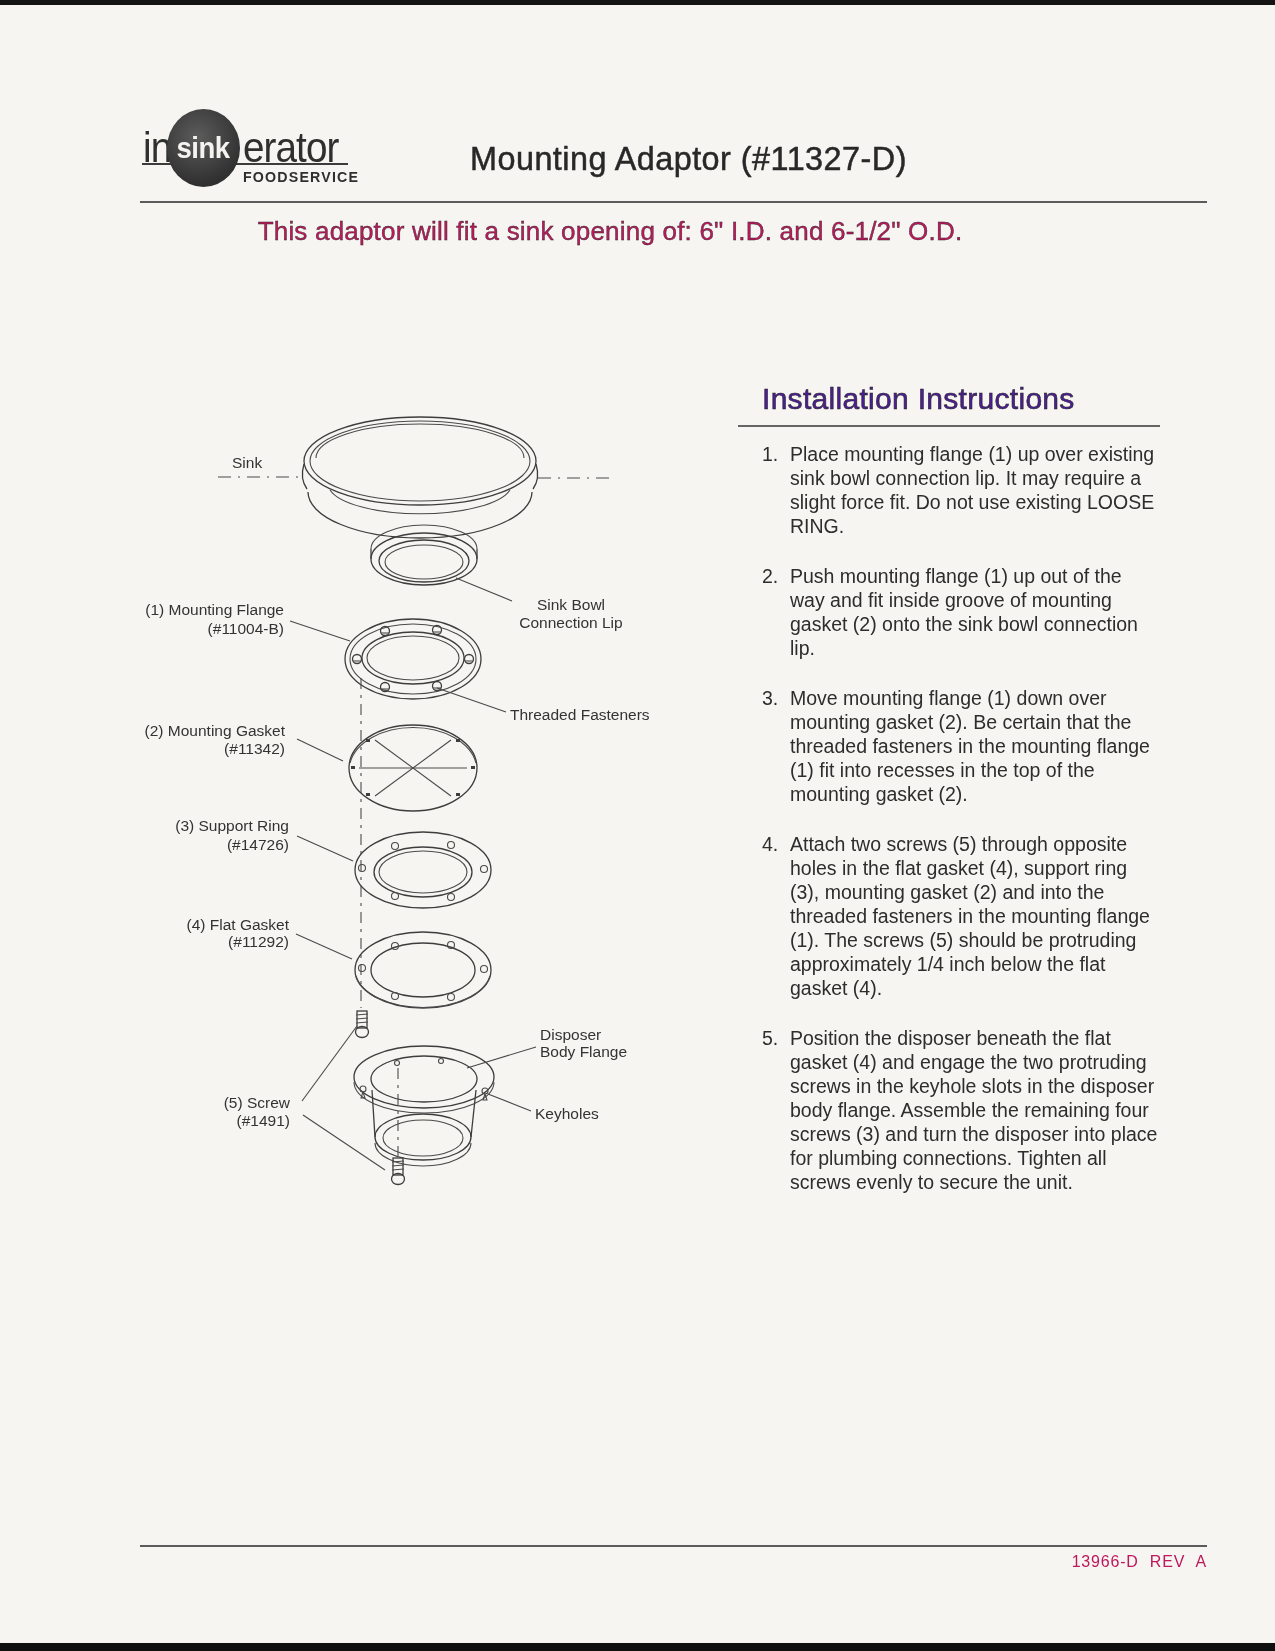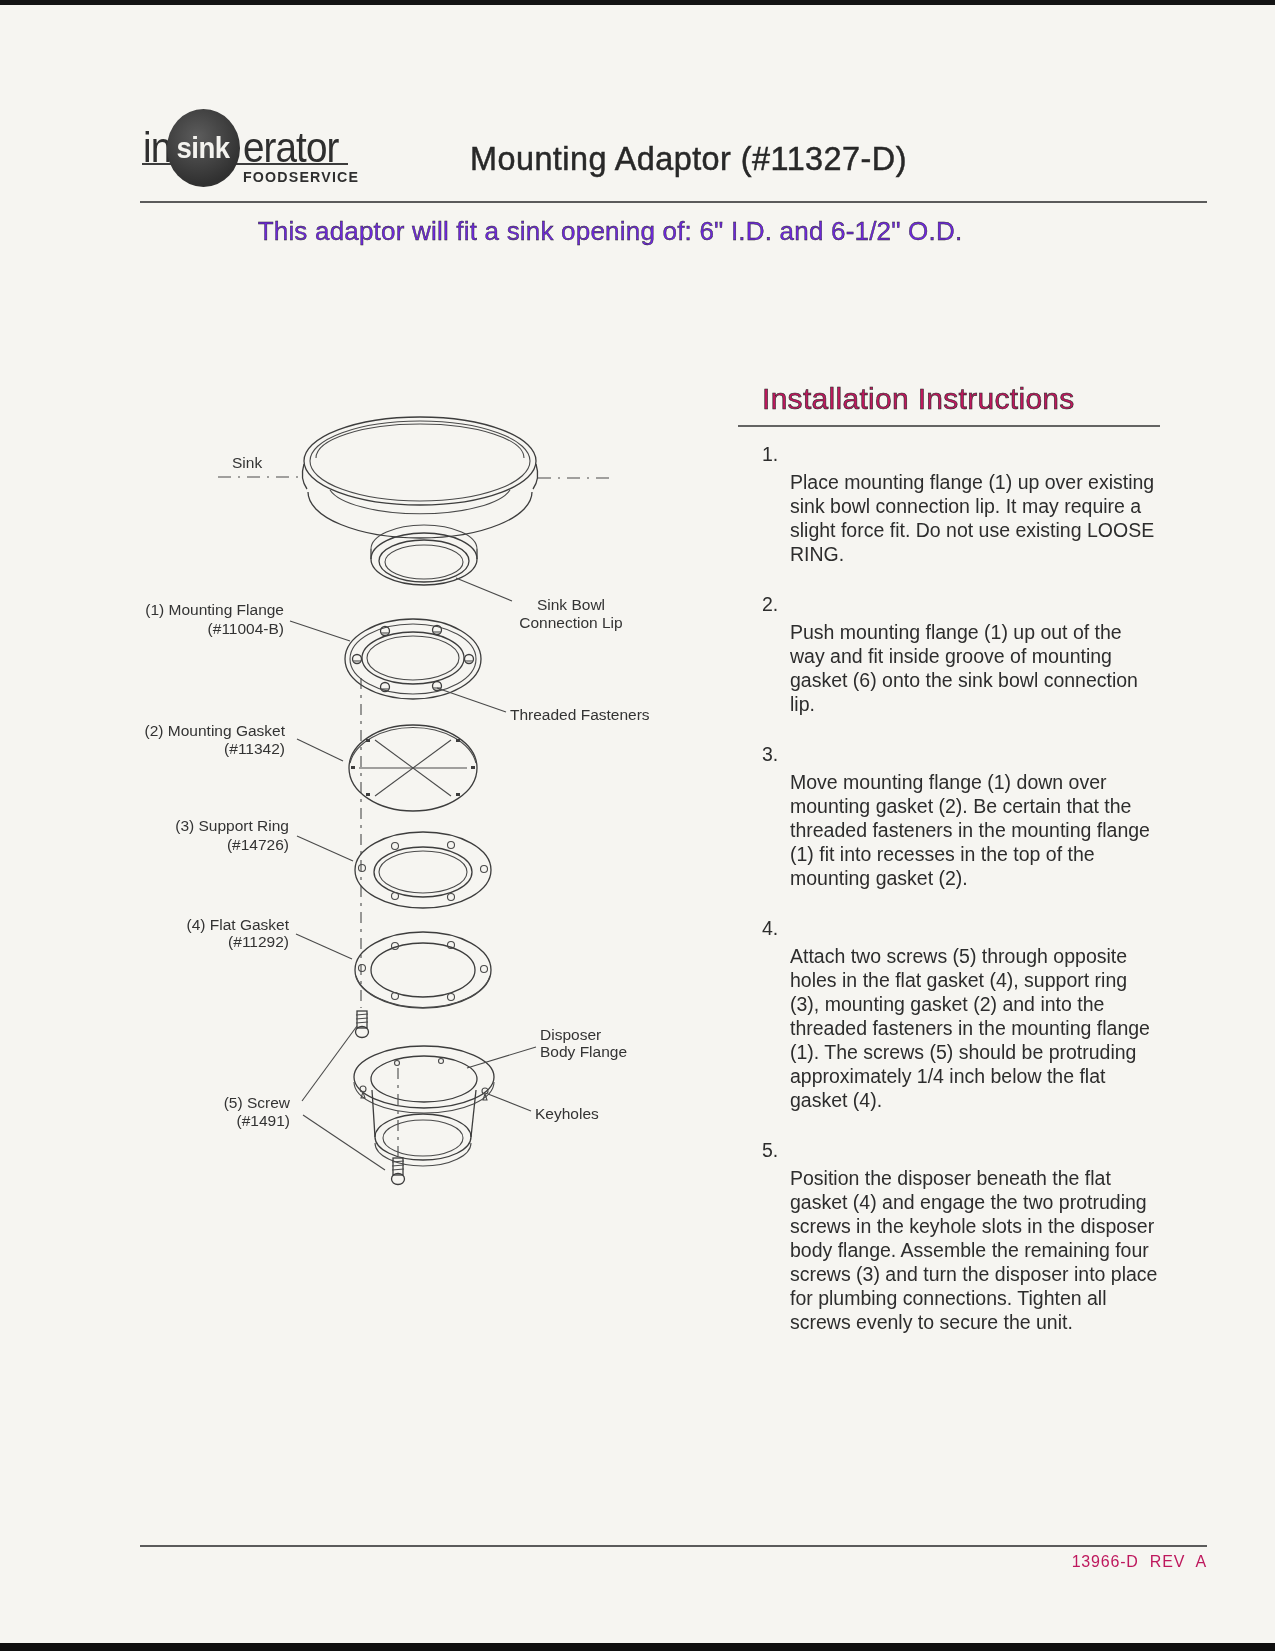--- a/index.html
+++ b/index.html
@@ -24,31 +24,31 @@
     background:radial-gradient(circle at 42% 36%, #5c5c5c, #303030 72%);
     display:flex;align-items:center;justify-content:center;}
   .logo .circle span{color:#f4f3ef;font-weight:bold;font-size:29px;letter-spacing:-.5px;transform:scaleX(.95);}
   .logo .division{position:absolute;left:243px;top:169px;width:106px;font-size:14.5px;font-weight:bold;
     letter-spacing:1.2px;color:#2f2f2f;transform:scaleX(.98);transform-origin:left;}
   .doc-title{position:absolute;left:470px;top:140px;font-size:33px;color:#282828;
     -webkit-text-stroke:.5px #282828;letter-spacing:.5px;transform:scaleX(.98);transform-origin:left;}
   .rule{position:absolute;height:2px;background:#454545;opacity:.88;}
   .rule.header{left:140px;top:201px;width:1067px;}
   .fit-note{position:absolute;left:140px;top:216px;width:940px;text-align:center;font-size:26px;
-    color:#6d28d9;-webkit-text-stroke:.4px #2a2a2a;letter-spacing:.2px;}
+    color:#be185d;-webkit-text-stroke:.4px #2a2a2a;letter-spacing:.2px;}
 
   
   .instructions{position:absolute;left:738px;top:382px;width:422px;}
-  .instructions h2{margin:0 0 0 24px;font-size:30px;font-weight:normal;color:#be185d;
+  .instructions h2{margin:0 0 0 24px;font-size:30px;font-weight:normal;color:#4c1d95;
     -webkit-text-stroke:.6px #262626;letter-spacing:.3px;}
   .instructions .hrule{margin-top:9px;height:2px;background:#4a4a4a;opacity:.85;}
   .steps{list-style:none;margin:15px 0 0 0;padding:0 0 0 24px;}
   .steps li{display:flex;margin-bottom:26px;font-size:19.5px;line-height:24px;color:#2d2d2d;}
   .steps .num{width:28px;flex:none;}
-  .steps .txt{width:372px;margin-top:28px;}
+  .steps .txt{width:372px;}
 
   
   .diagram{position:absolute;left:130px;top:380px;}
   .diagram text{font-family:"Liberation Sans","DejaVu Sans",sans-serif;font-size:15.5px;fill:#333;}
   .diagram .ln{stroke:#3d3d3d;stroke-width:1.3;fill:none;}
   .diagram .thin{stroke:#4a4a4a;stroke-width:1.1;fill:none;}
   .diagram .fillmark{fill:#3d3d3d;stroke:none;}
 
   
   .rule.footer{left:140px;top:1545px;width:1067px;}
@@ -229,21 +229,21 @@
 <div class="instructions">
   <h2>Installation Instructions</h2>
   <div class="hrule"></div>
   <ol class="steps">
     <li>
       <span class="num">1.</span>
       <span class="txt">Place mounting flange (1) up over existing sink bowl connection lip. It may require a slight force fit. Do not use existing LOOSE RING.</span>
     </li>
     <li>
       <span class="num">2.</span>
-      <span class="txt">Push mounting flange (1) up out of the way and fit inside groove of mounting gasket (6) onto the sink bowl connection lip.</span>
+      <span class="txt">Push mounting flange (1) up out of the way and fit inside groove of mounting gasket (2) onto the sink bowl connection lip.</span>
     </li>
     <li>
       <span class="num">3.</span>
       <span class="txt">Move mounting flange (1) down over mounting gasket (2). Be certain that the threaded fasteners in the mounting flange (1) fit into recesses in the top of the mounting gasket (2).</span>
     </li>
     <li>
       <span class="num">4.</span>
       <span class="txt">Attach two screws (5) through opposite holes in the flat gasket (4), support ring (3), mounting gasket (2) and into the threaded fasteners in the mounting flange (1). The screws (5) should be protruding approximately 1/4 inch below the flat gasket (4).</span>
     </li>
     <li>

